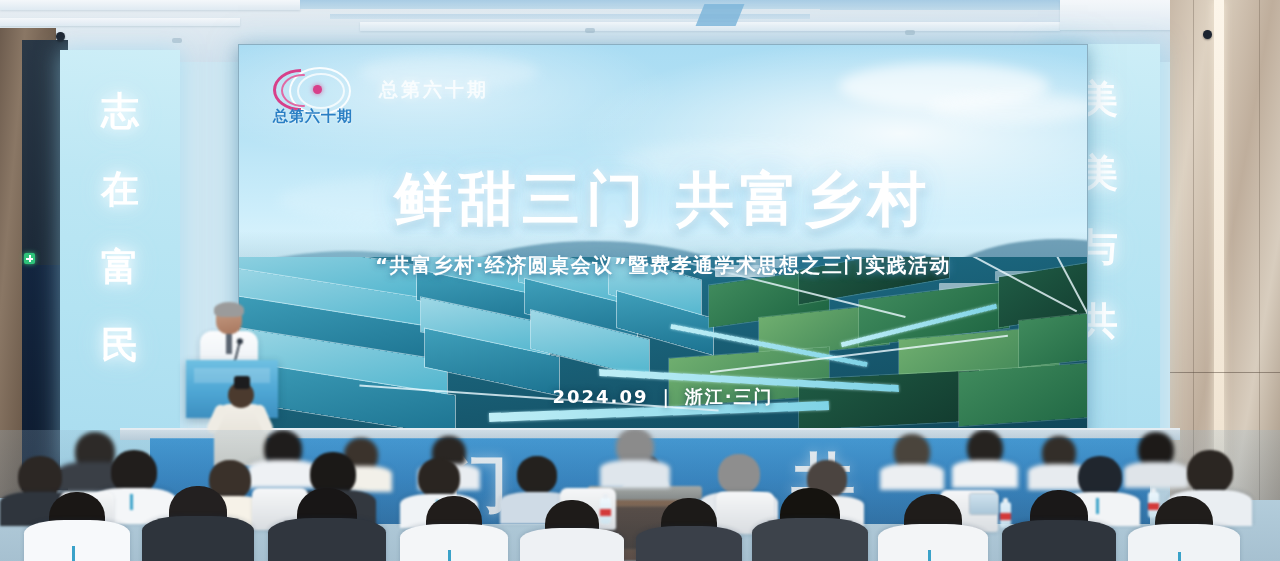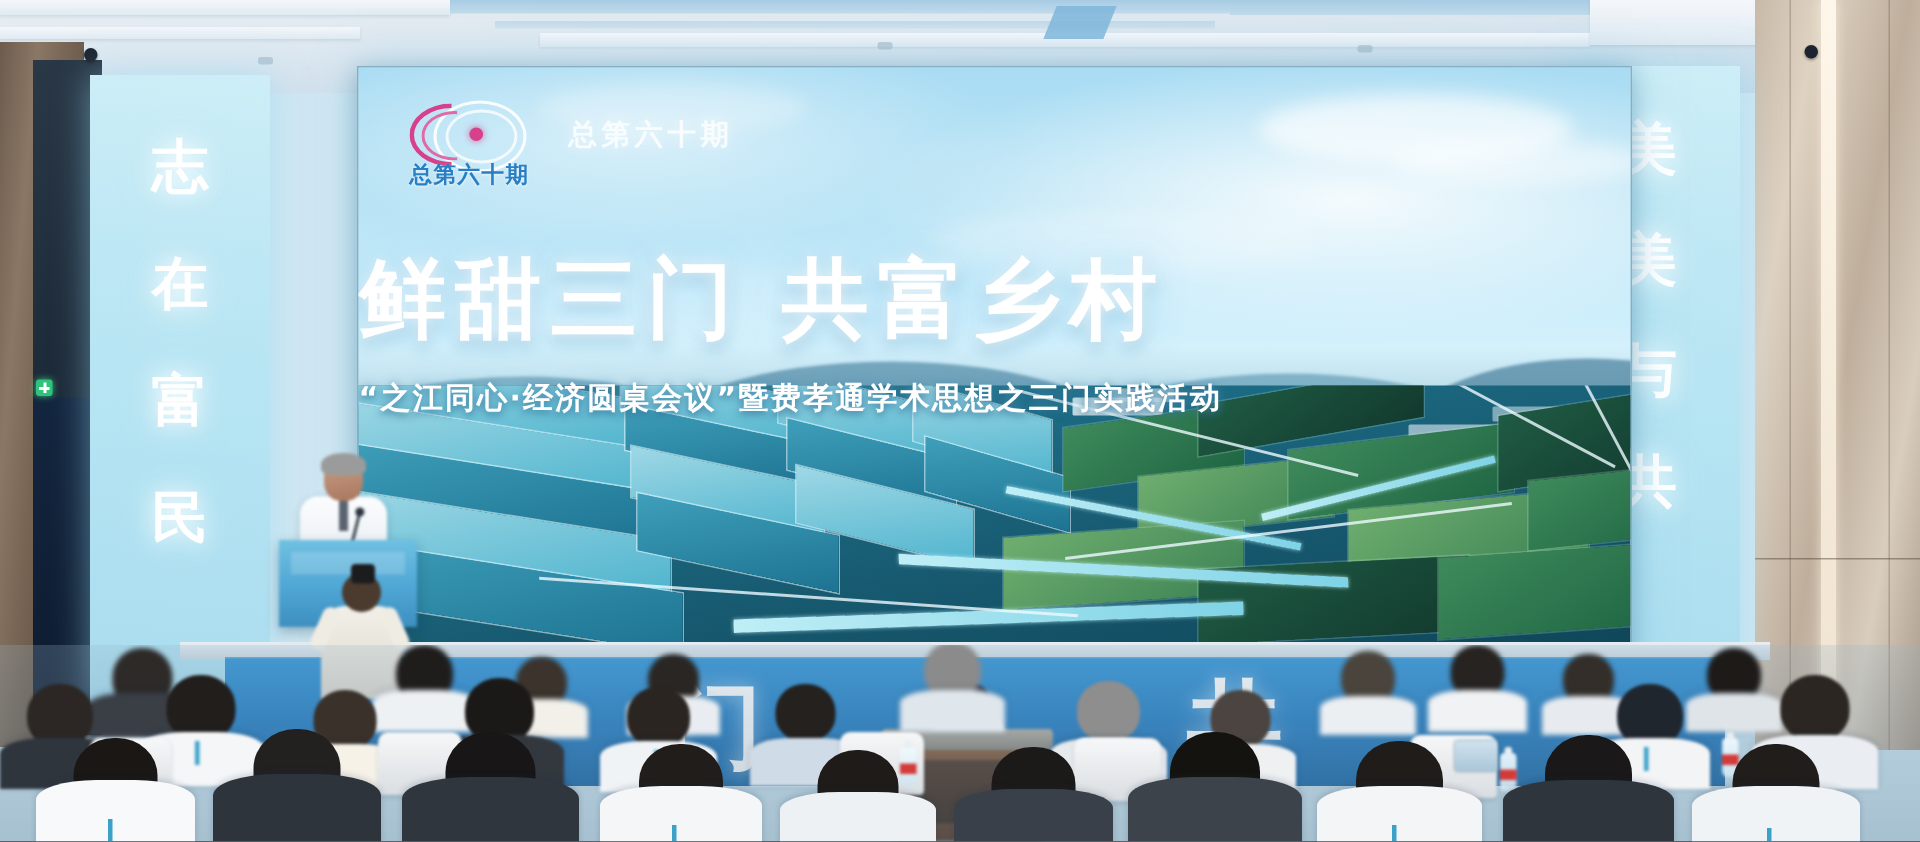--- a/index.html
+++ b/index.html
@@ -170,21 +170,21 @@
     text-shadow:0 1px 2px rgba(255,255,255,.7);
   }
   .issue-text {
     font-size:19px; font-weight:700; letter-spacing:3px;
     color:rgba(255,255,255,.78); margin-bottom:20px;
     font-family:Liberation Serif, serif;
     text-shadow:0 0 10px rgba(255,255,255,.6);
   }
 
   .title-block {
-    position:absolute; left:0; right:0; top:124px; 
+    position:absolute; left:0; right:0; top:124px; text-align:center;
   }
   .main-title {
     font-size:58px; font-weight:700; letter-spacing:6px; color:#ffffff;
     font-family:"DejaVu Sans","Liberation Sans",sans-serif;
     text-shadow:
       0 0 10px rgba(255,255,255,.9),
       0 0 26px rgba(160,220,250,.9),
       0 4px 10px rgba(40,120,165,.45);
     line-height:1.05;
   }
@@ -474,23 +474,24 @@
         <div class="ripple r1"></div>
         <div class="ripple r2"></div>
         <div class="ripple-dot"></div>
         <div class="logo-text">总第六十期</div>
       </div>
       <div class="issue-text">总第六十期</div>
     </div>
 
     <div class="title-block">
       <div class="main-title">鲜甜三门 共富乡村</div>
-      <div class="subtitle">“之江同心·经济圆桌会议”暨费孝通学术思想之三门实践活动</div>
-    </div>
-
+      <div class="subtitle">“共富乡村·经济圆桌会议”暨费孝通学术思想之三门实践活动</div>
+    </div>
+
+    <div class="dateline">2024.09 ｜ 浙江·三门</div>
   </div>
 
   <div class="stage-lip"></div>
   <div class="lower-band">
     <div class="lb-text">门 共</div>
   </div>
 
   <div class="speaker blur">
     <div class="sp-body"></div>
     <div class="sp-tie"></div>

